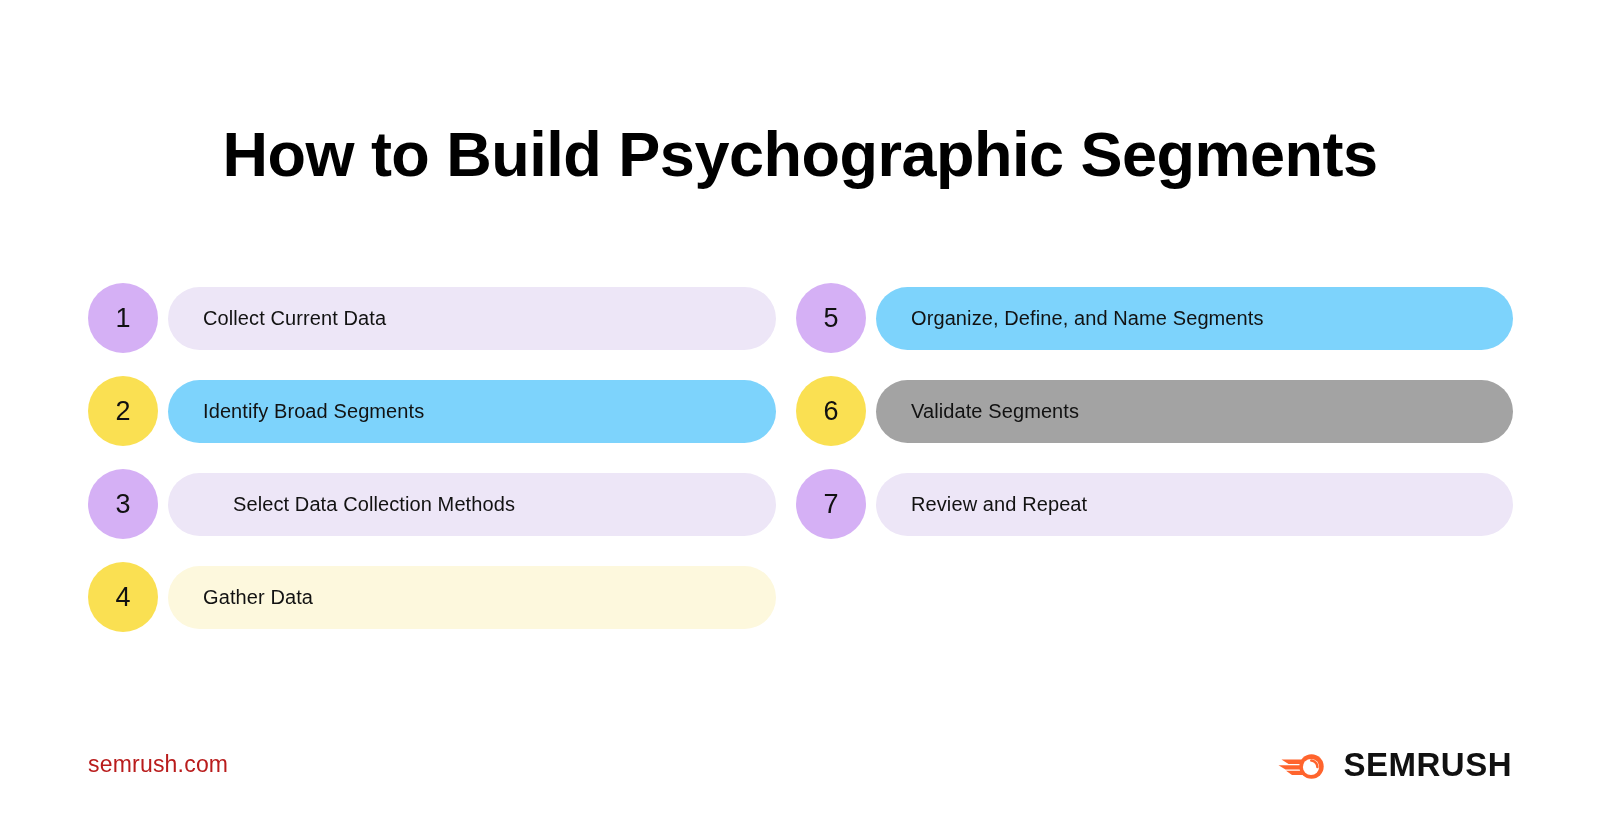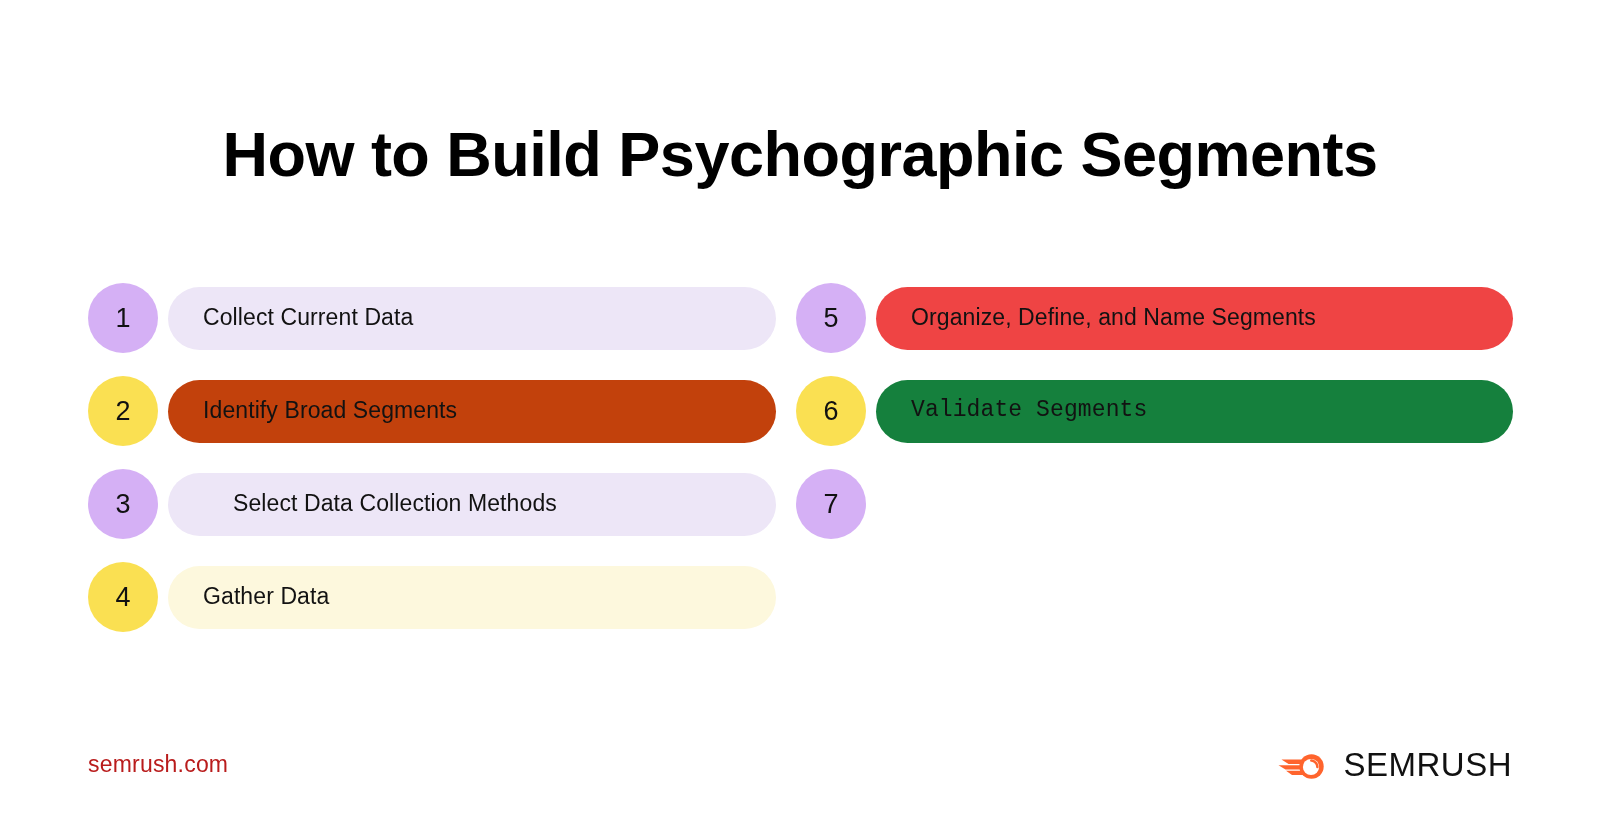--- a/index.html
+++ b/index.html
@@ -84,21 +84,21 @@
     height: 63px;
     margin-left: 10px;
     border-radius: 32px;
     display: flex;
     align-items: center;
     padding-left: 35px;
     box-sizing: border-box;
   }
 
   .step-label {
-    font-size: 23px;
+    font-size: 20px;
     font-weight: 400;
     color: #121212;
     line-height: 1.2;
     letter-spacing: 0.1px;
     white-space: nowrap;
   }
 
   
 
   
@@ -127,21 +127,21 @@
     gap: 13px;
     height: 44px;
   }
   .brand-mark {
     width: 52px;
     height: 36px;
     display: block;
   }
   .brand-word {
     font-size: 33px;
-    font-weight: 400;
+    font-weight: 700;
     letter-spacing: 0.5px;
     color: #111111;
     line-height: 1;
   }
 </style>
 </head>
 <body style="background: rgb(255, 255, 255);">
 
 <div class="canvas" style="background: rgb(255, 255, 255);">
 
@@ -151,53 +151,56 @@
 
     <div class="column left">
         <div class="step-row">
           <div class="step-badge" style="background: rgb(213, 176, 245);">1</div>
           <div class="step-pill" style="background: rgb(237, 230, 247);">
             <span class="step-label" style="color: rgb(18, 18, 18);">Collect Current Data</span>
           </div>
         </div>
         <div class="step-row">
           <div class="step-badge" style="background: rgb(250, 224, 82);">2</div>
-          <div class="step-pill" style="background: #c2410c;">
+          <div class="step-pill" style="background: #7dd3fc;">
             <span class="step-label" style="color: rgb(18, 18, 18);">Identify Broad Segments</span>
           </div>
         </div>
         <div class="step-row">
           <div class="step-badge" style="background: rgb(213, 176, 245);">3</div>
           <div class="step-pill" style="background: rgb(237, 230, 247);">
             <span class="step-label" style="color: rgb(18, 18, 18); margin-left: 30px;">Select Data Collection Methods</span>
           </div>
         </div>
         <div class="step-row">
           <div class="step-badge" style="background: rgb(250, 224, 82);">4</div>
           <div class="step-pill" style="background: rgb(253, 248, 221); text-align: center;">
             <span class="step-label" style="color: rgb(18, 18, 18);">Gather Data</span>
           </div>
         </div>
       </div>
 
     <div class="column right">
         <div class="step-row">
           <div class="step-badge" style="background: rgb(213, 176, 245);">5</div>
-          <div class="step-pill" style="background: #ef4444;">
+          <div class="step-pill" style="background: #7dd3fc;">
             <span class="step-label" style="color: rgb(18, 18, 18);">Organize, Define, and Name Segments</span>
           </div>
         </div>
         <div class="step-row">
           <div class="step-badge" style="background: rgb(250, 224, 82);">6</div>
-          <div class="step-pill" style="background: #15803d; font-family: Liberation Mono, monospace;">
+          <div class="step-pill" style="background: #a3a3a3;">
             <span class="step-label" style="color: rgb(18, 18, 18);">Validate Segments</span>
           </div>
         </div>
         <div class="step-row">
           <div class="step-badge" style="background: rgb(213, 176, 245);">7</div>
+          <div class="step-pill" style="background: rgb(237, 230, 247);">
+            <span class="step-label" style="color: rgb(18, 18, 18);">Review and Repeat</span>
+          </div>
         </div>
       </div>
 
   </div>
 
   <div class="footer">
 
     <div class="footer-url">semrush.com</div>
 
     <div class="brand">

